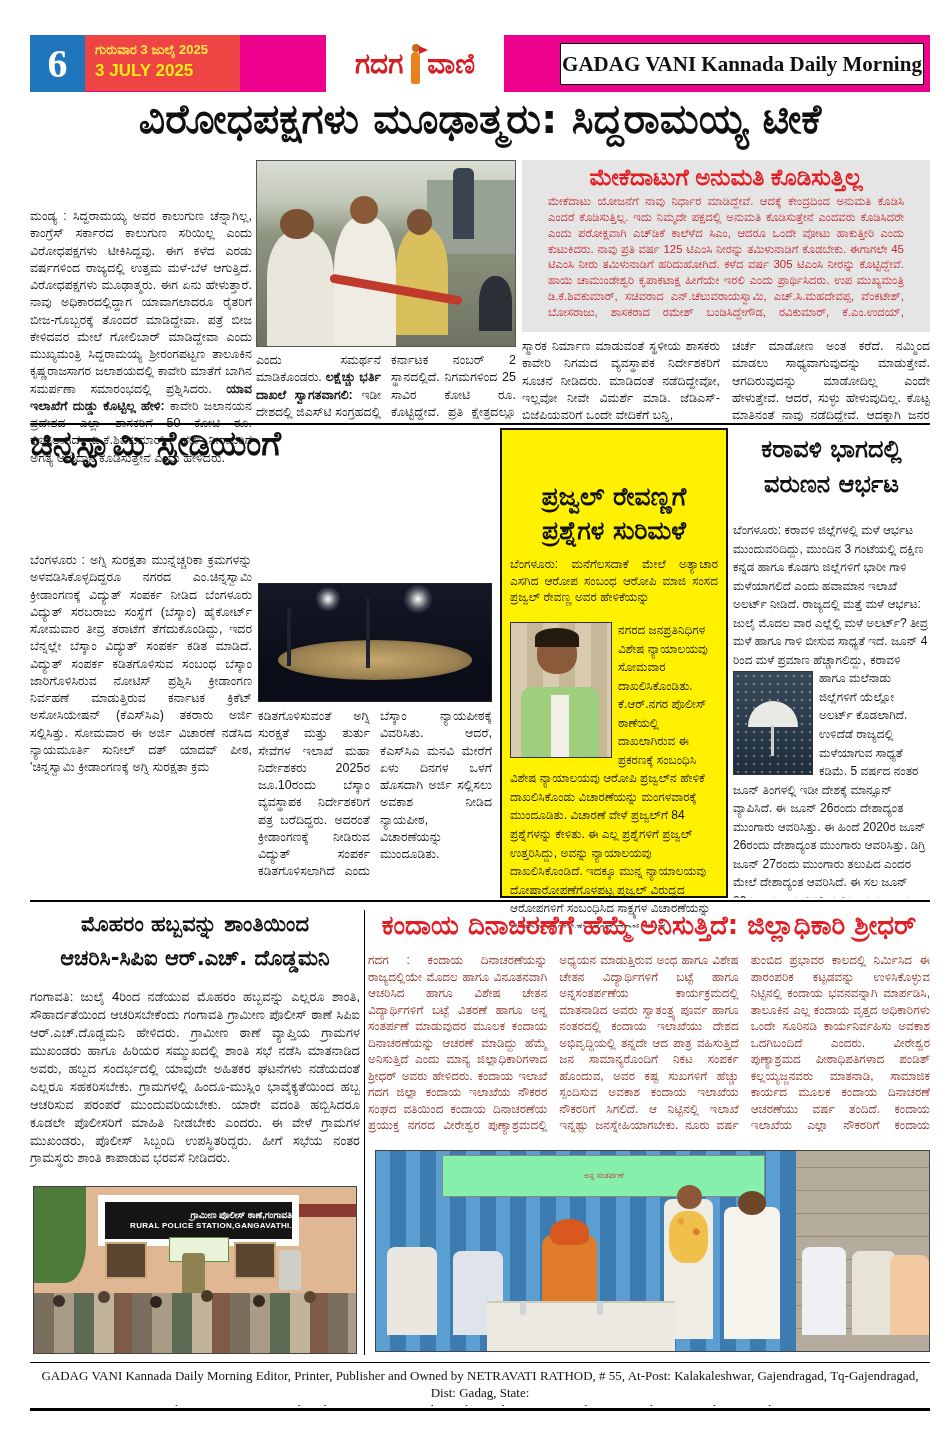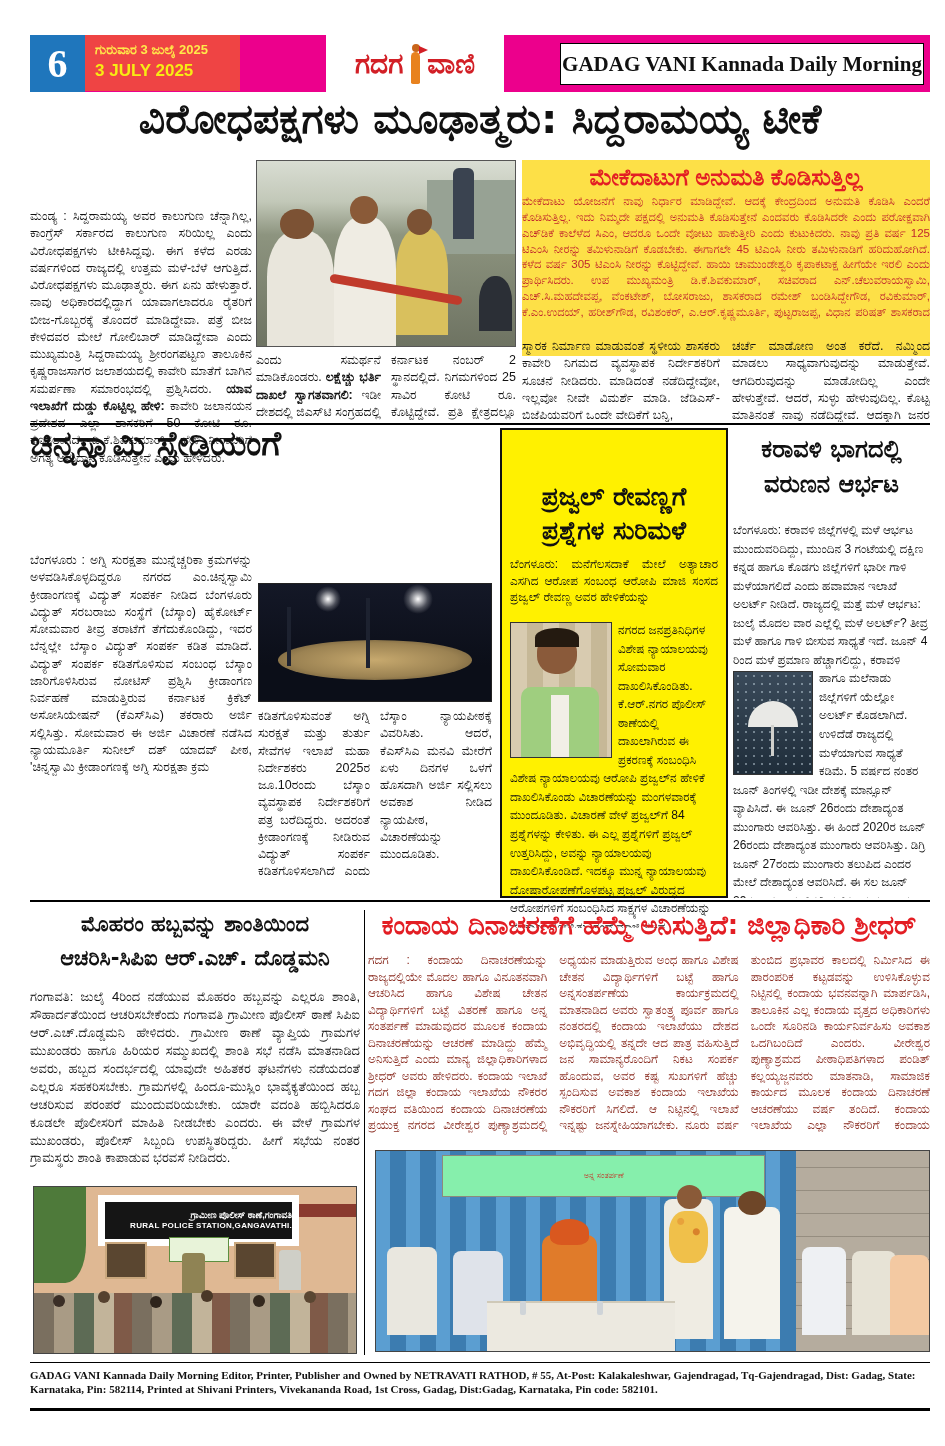--- a/index.html
+++ b/index.html
@@ -20,37 +20,37 @@
   .figbody{position:absolute;left:4px;top:8px;width:9px;height:32px;background:#e8821e;border-radius:5px 5px 2px 2px;}
   .fighead{position:absolute;left:5px;top:0;width:8px;height:8px;background:#c9651a;border-radius:50%;}
   .figflag{position:absolute;left:12px;top:2px;width:0;height:0;border-left:9px solid #d21f26;border-top:4px solid transparent;border-bottom:4px solid transparent;}
   .titlebox{left:530px;top:8px;width:362px;height:40px;background:#fff;border:1px solid #000;display:flex;align-items:center;justify-content:center;font-family:"Liberation Serif",serif;font-weight:bold;font-size:21px;}
   
   .mainhead{left:30px;top:95px;width:900px;height:58px;font-size:41px;font-weight:bold;text-align:center;white-space:nowrap;font-family:"DejaVu Sans",sans-serif;}
   .h2kn{font-weight:bold;font-family:"DejaVu Sans",sans-serif;}
   
   .rule{background:#000;}
   
-  .lavbox{left:522px;top:160px;width:408px;height:196px;background:#fde047;padding:4px 0;box-sizing:border-box;}
+  .lavbox{left:522px;top:160px;width:408px;height:172px;background:#e5e5e5;padding:4px 26px;box-sizing:border-box;}
   .lavhead{color:#e31e24;font-size:23px;font-weight:bold;text-align:center;height:30px;overflow:hidden;}
   .lavbody{color:#c1272d;font-size:11.5px;height:128px;overflow:hidden;}
   .yellowbox{left:500px;top:428px;width:228px;height:470px;background:#fff100;border:2px solid #111;box-sizing:border-box;padding:6px 8px;}
   .ybhead{font-size:25px;line-height:1.35;text-align:center;height:72px;overflow:hidden;margin-top:44px;}
   
   .ph{position:absolute;overflow:hidden;border:1px solid #555;box-sizing:border-box;}
   .sh{position:absolute;}
   
   .b12{font-size:12px;}
   .b125{font-size:12.5px;}
   .b13{font-size:13px;}
   .maroon{color:#8a2c21;}
   .red{color:#e31e24;}
   .cols2{column-count:2;column-gap:10px;}
   .cols3{column-count:3;column-gap:12px;}
-  .footer{font-family:"Liberation Serif",serif;font-weight:bold;font-size:11px;line-height:1.3;}
+  .footer{font-family:"Liberation Serif",serif;font-weight:normal;font-size:13px;text-align:center;line-height:1.3;}
 </style>
 </head>
 <body>
 
 <div class="abs band">
   <div class="abs pagenum">6</div>
   <div class="abs datebox">
     <div class="datekn">ಗುರುವಾರ 3 ಜುಲೈ 2025</div>
     <div class="dateen">3 JULY 2025</div>
   </div>

